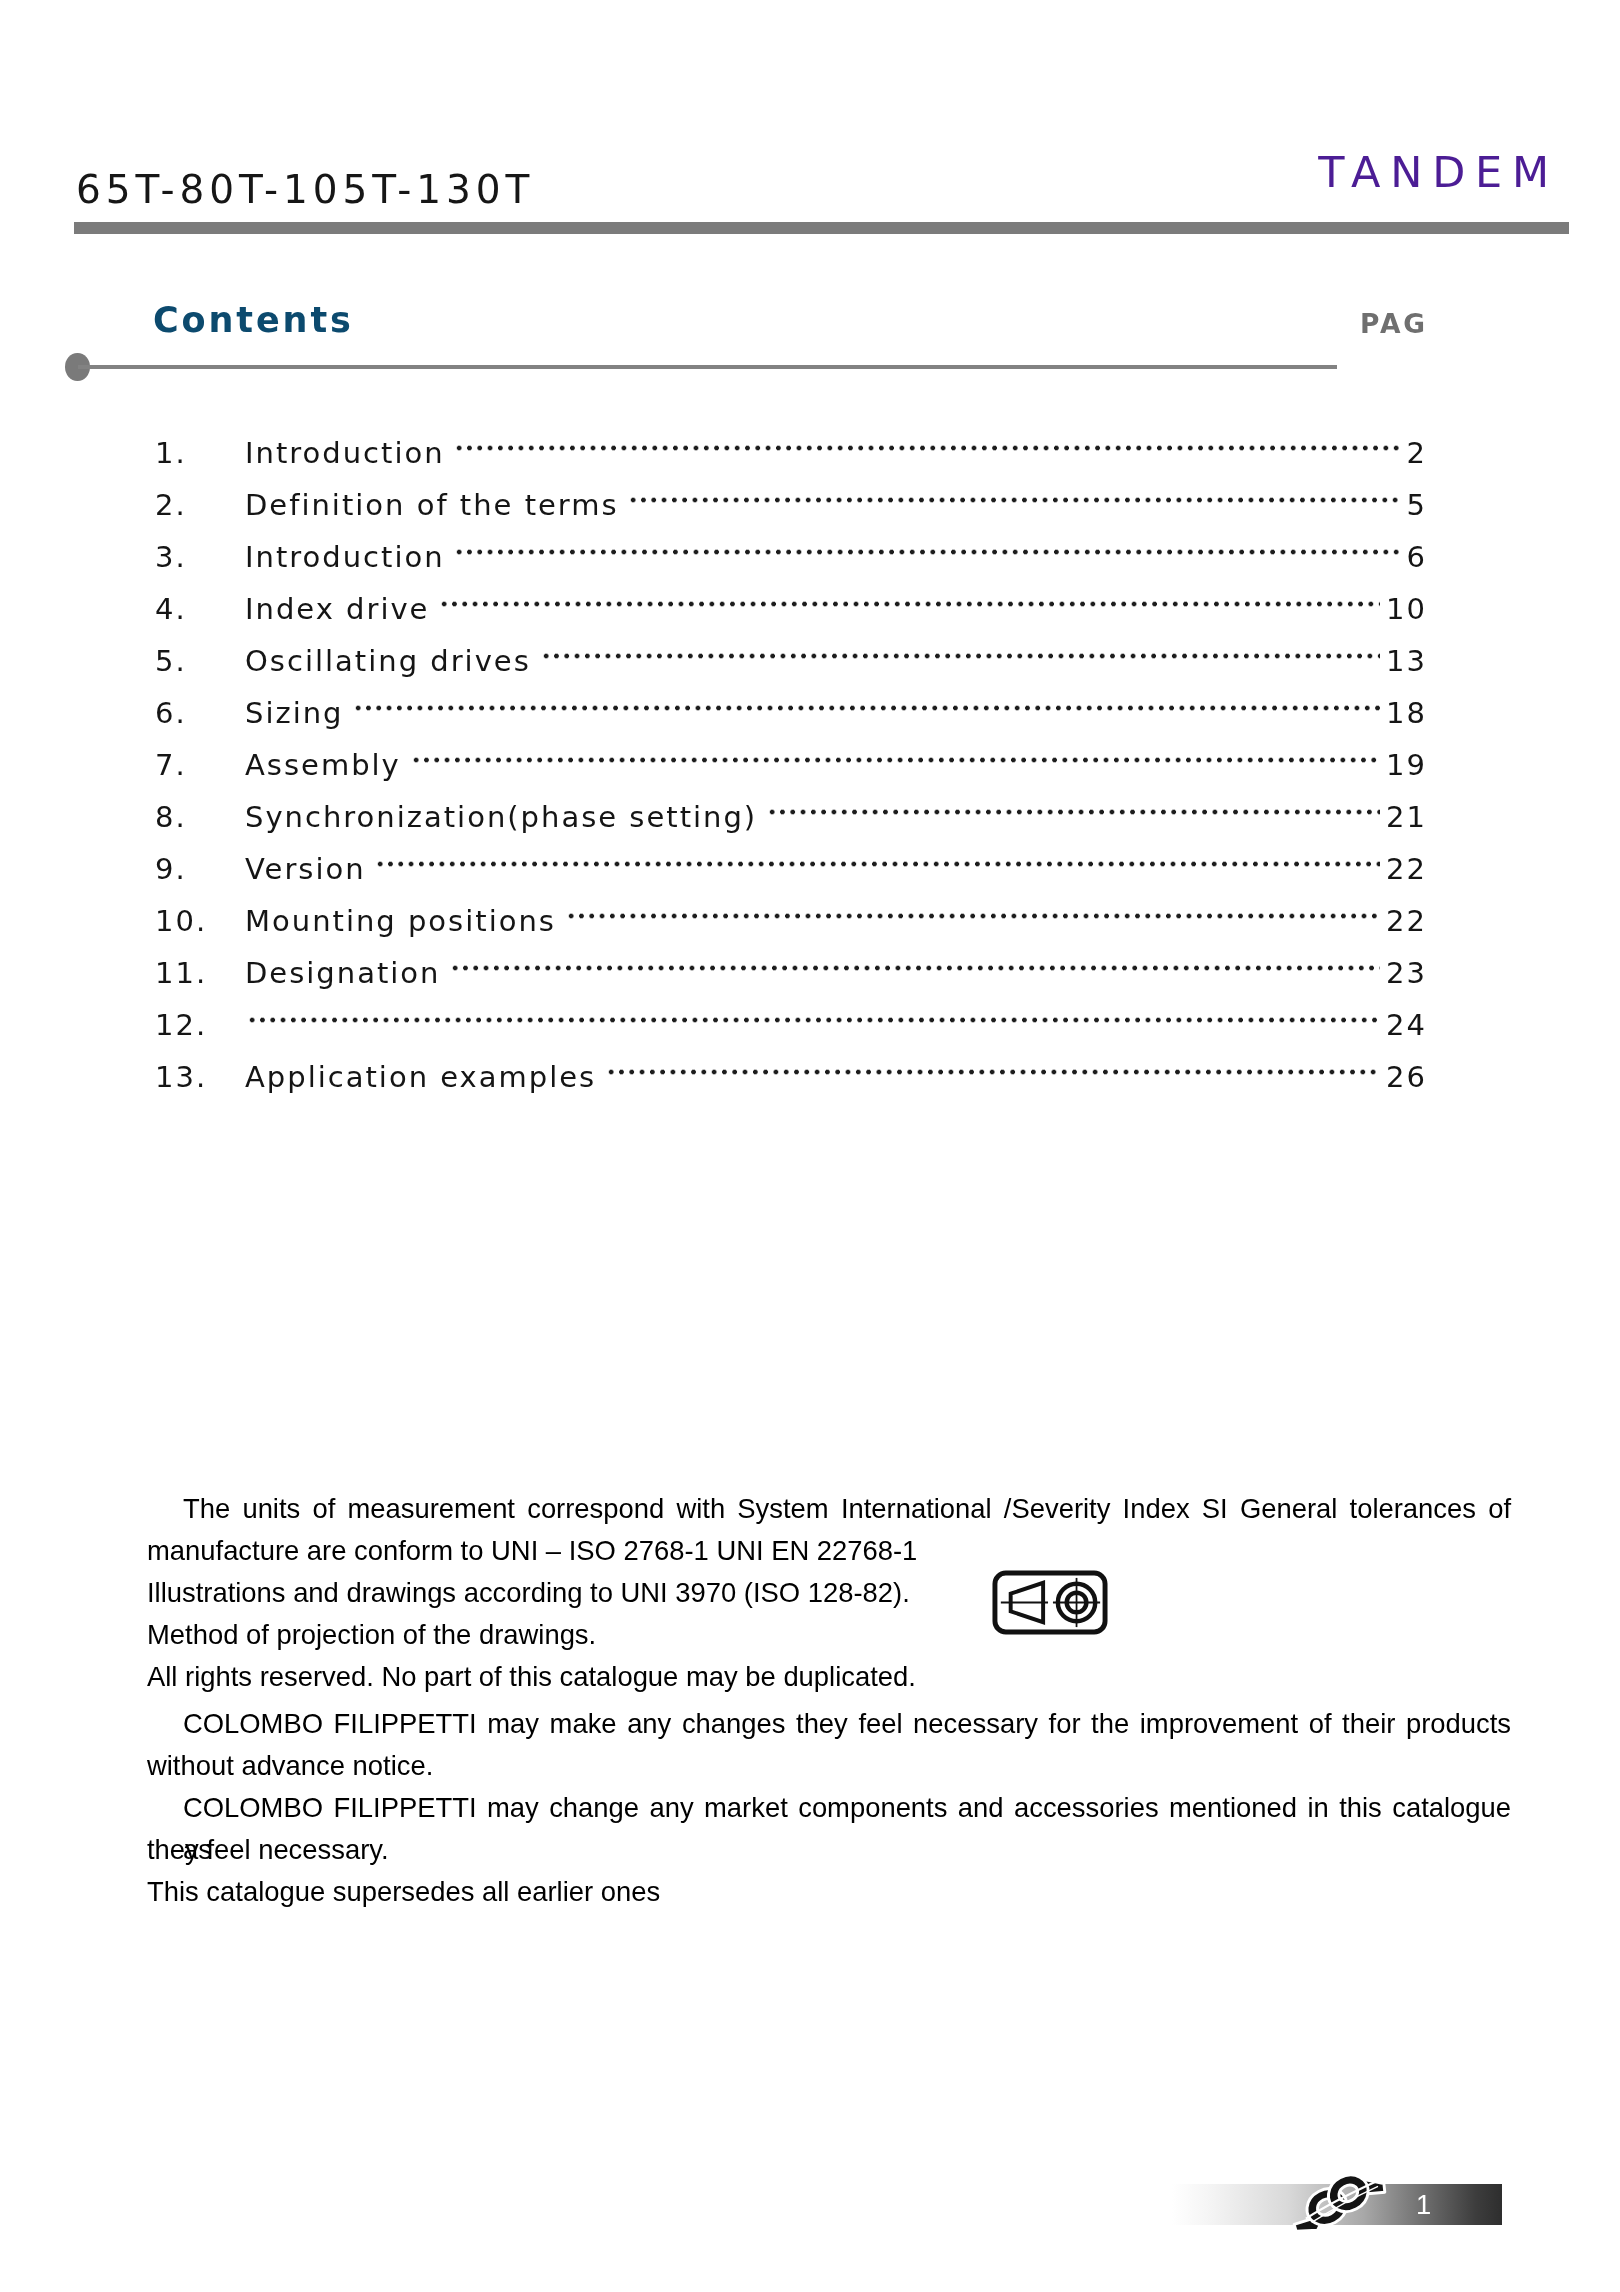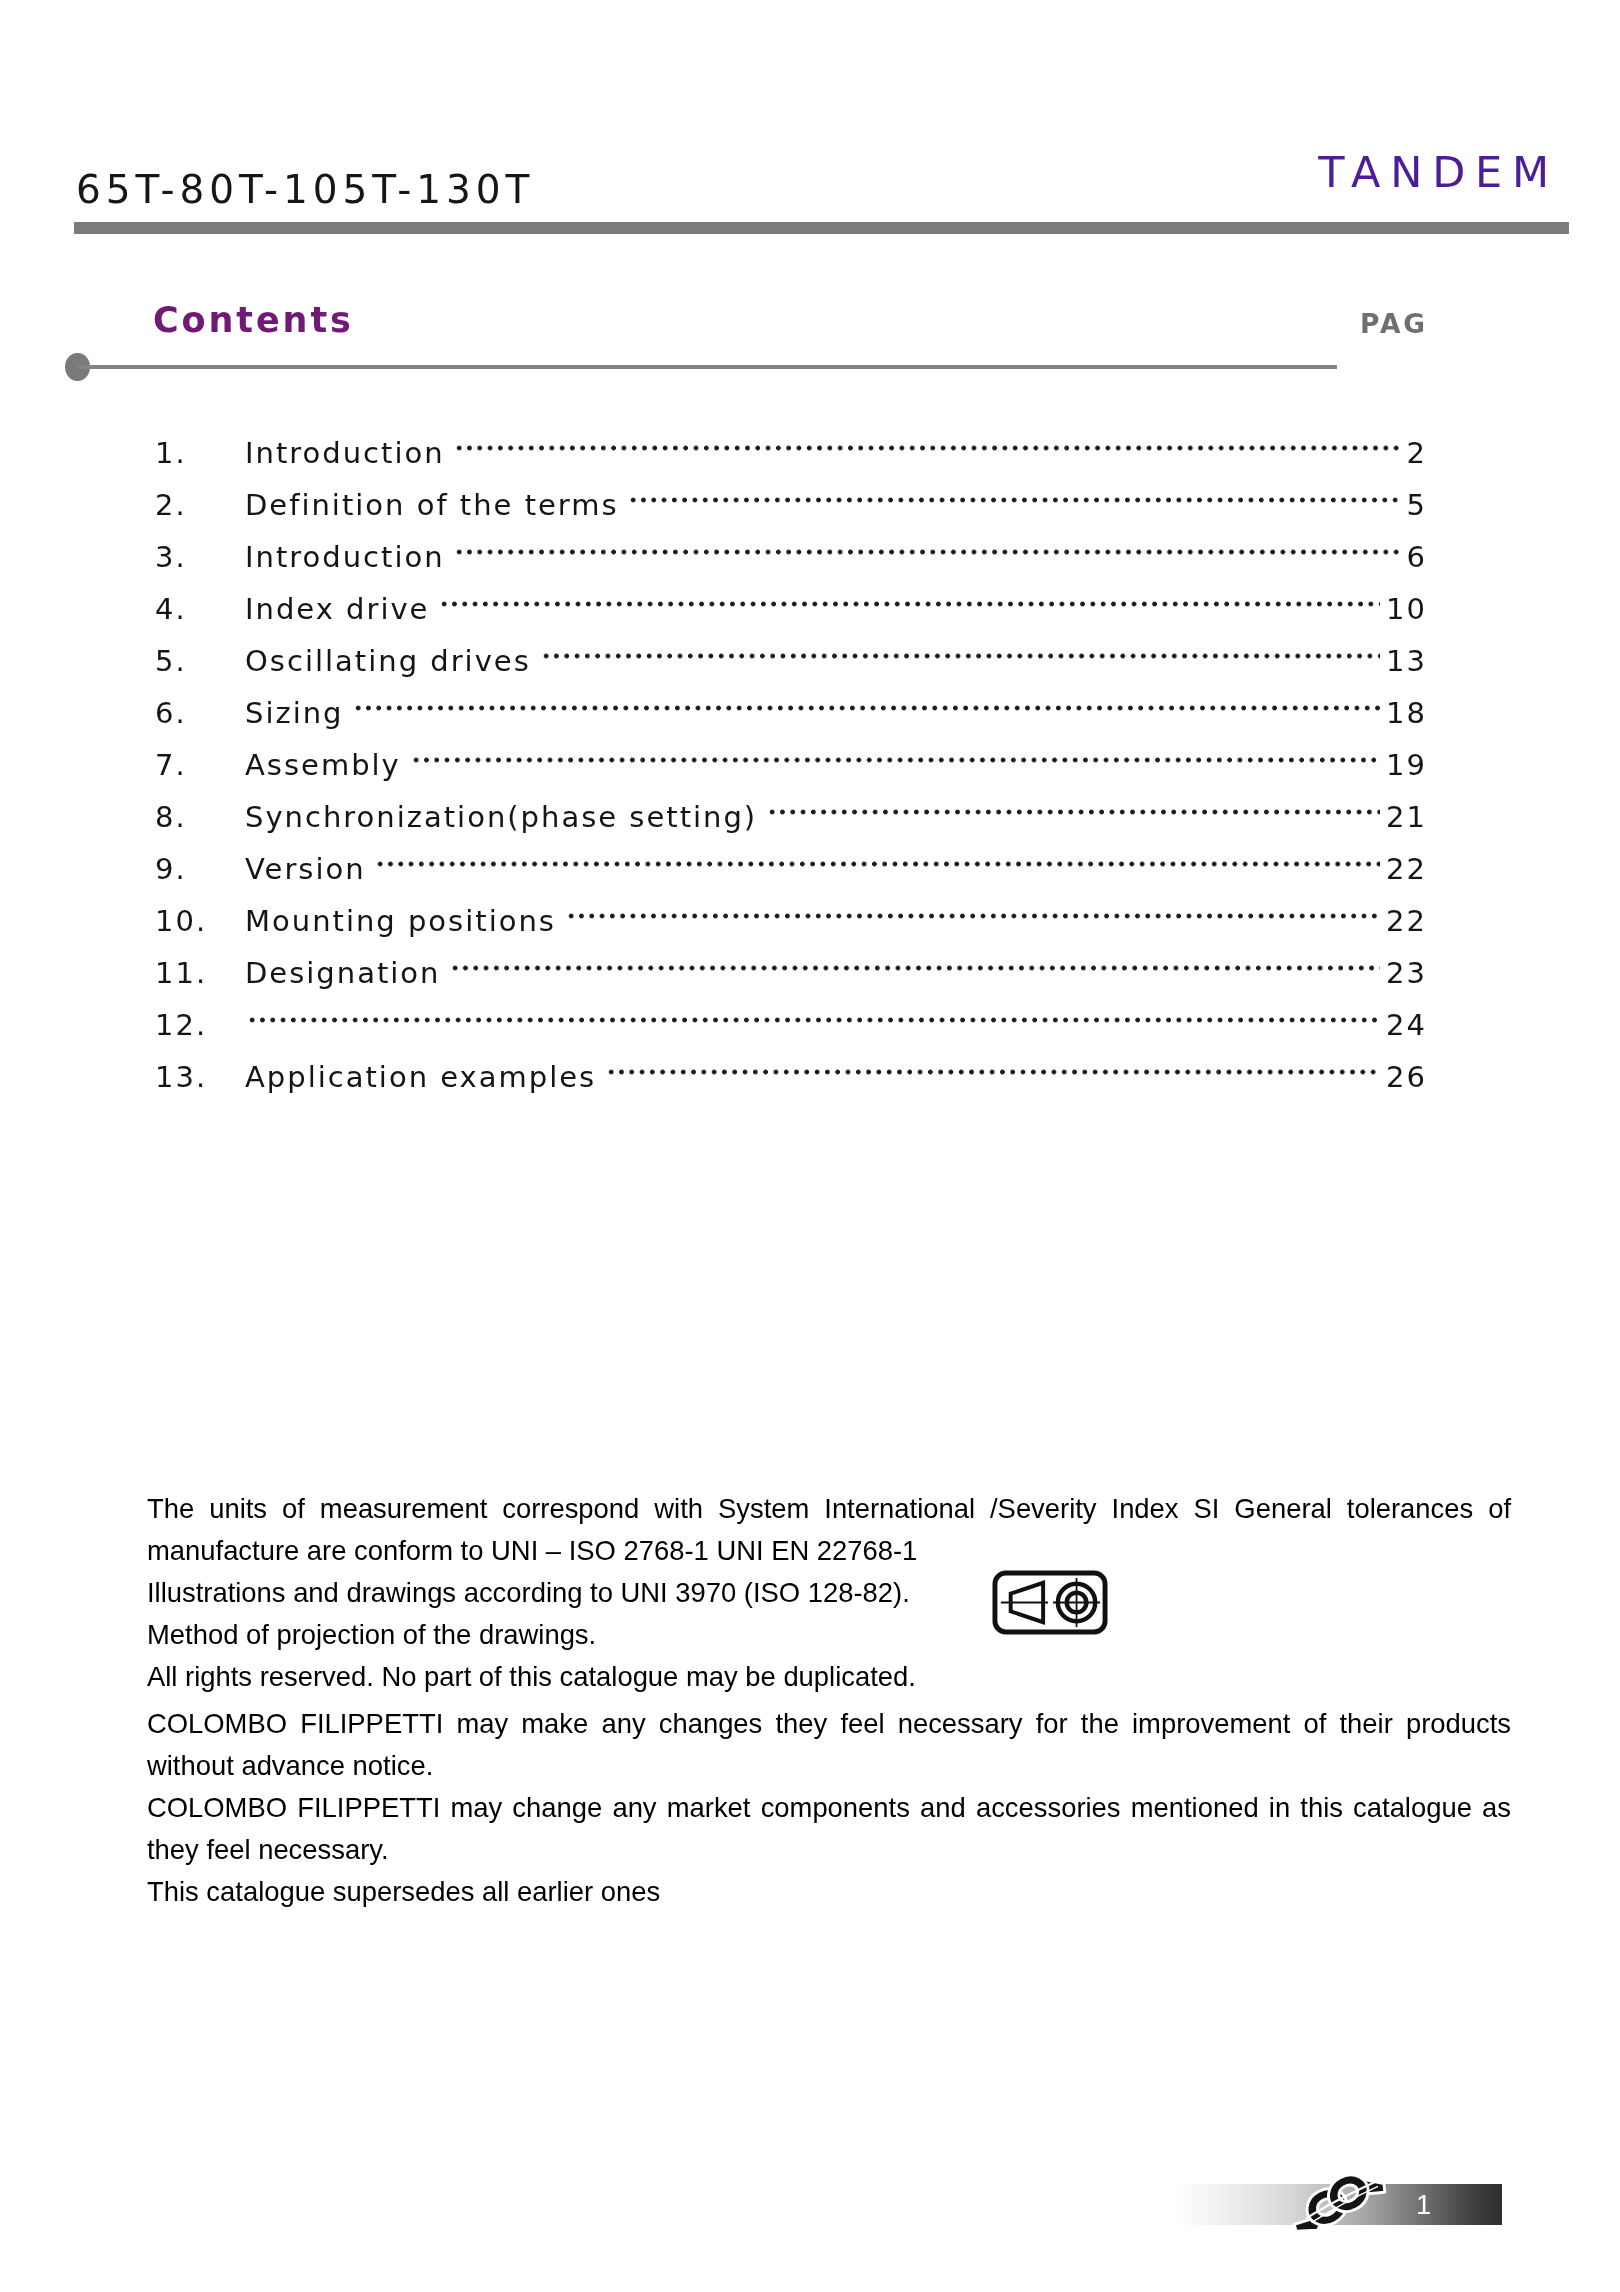--- a/index.html
+++ b/index.html
@@ -21,21 +21,21 @@
     font-size:43px;letter-spacing:9.8px;color:#4c1d95;
     font-weight:400;white-space:nowrap;
   }
   .header-rule{
     position:absolute;left:74px;top:222px;width:1495px;height:11.8px;
     background:#7b7b7b;
   }
   
   .contents-title{
     position:absolute;left:153px;top:300px;
-    font-size:35px;font-weight:bold;letter-spacing:2.9px;color:#701a75;
+    font-size:35px;font-weight:bold;letter-spacing:2.9px;color:#0c4a6e;
   }
   .pag-label{
     position:absolute;right:192px;top:308px;
     font-size:26.5px;font-weight:bold;letter-spacing:2.9px;color:#6f6f6f;margin-left:48px;
   }
   .contents-rule{
     position:absolute;left:78px;top:365px;width:1259px;height:3.9px;
     background:#828282;
   }
   .contents-rule-bullet{
@@ -72,20 +72,21 @@
   #para1{top:1488px;}
   #para2{top:1703px;}
   .note-line{
     height:42px;line-height:42px;
     white-space:nowrap;overflow:visible;
   }
   .note-line.justify{
     white-space:normal;
     text-align:justify;
     text-align-last:justify;
+    margin-left:36px;
   }
   
   .projection-icon{
     position:absolute;left:992px;top:1570px;width:116px;height:65px;
   }
   
   .footer-bar{
     position:absolute;left:1172px;top:2184px;width:330px;height:41px;
     background:linear-gradient(90deg,
       rgba(255,255,255,0) 0%, #f4f4f4 12%, #d9d9d9 35%,

